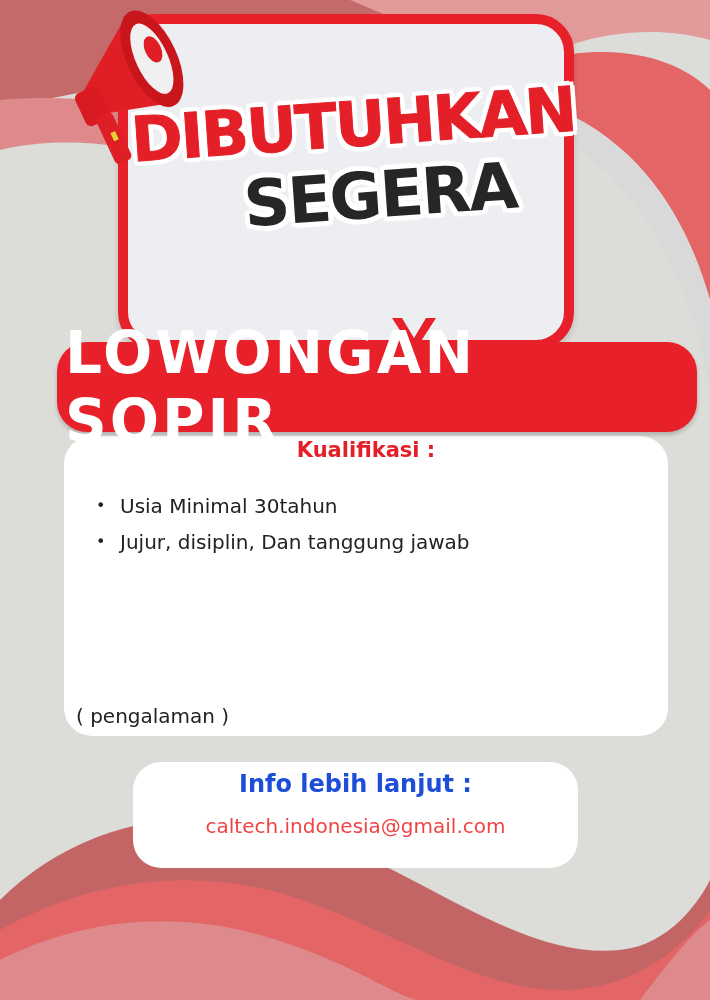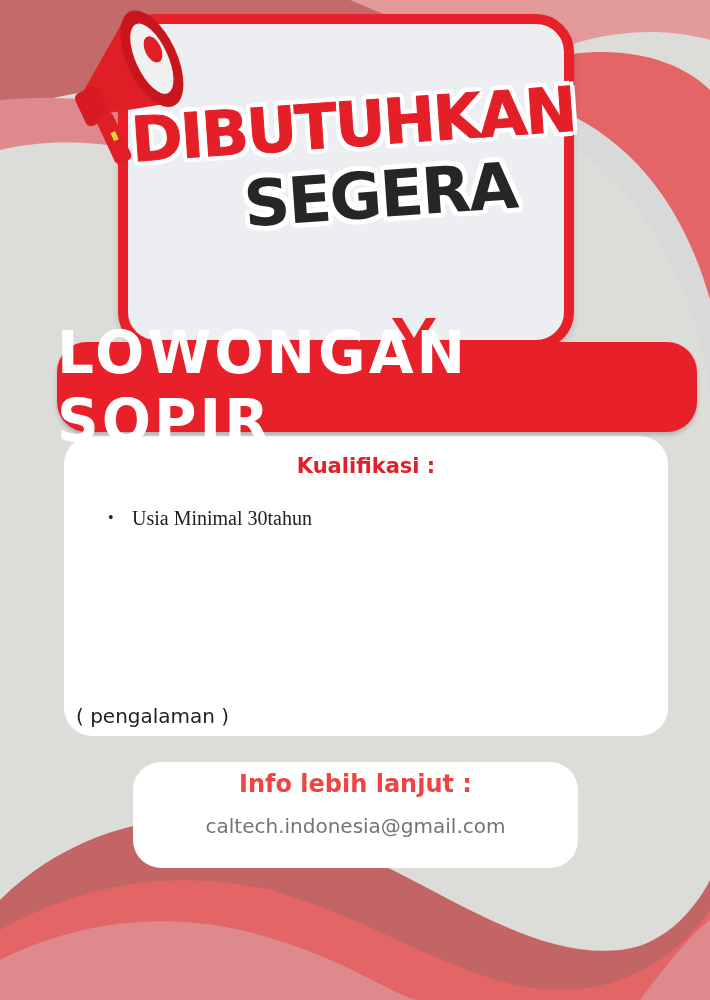--- a/index.html
+++ b/index.html
@@ -5,30 +5,30 @@
   html,body{margin:0;padding:0;}
   body{width:710px;height:1000px;position:relative;overflow:hidden;background:#dcdcd8;font-family:"DejaVu Sans","Liberation Sans",sans-serif;}
   .bg{position:absolute;left:0;top:0;width:710px;height:1000px;}
   .bubble{position:absolute;left:118px;top:14px;width:436px;height:316px;background:#eceef2;border:10px solid #e8202a;border-radius:38px;box-shadow:0 4px 6px rgba(0,0,0,0.15);}
   .bubble-tail{position:absolute;left:392px;top:318px;width:0;height:0;border-left:22px solid transparent;border-right:22px solid transparent;border-top:34px solid #e8202a;}
   .bubble-tail-inner{position:absolute;left:402px;top:318px;width:0;height:0;border-left:12px solid transparent;border-right:12px solid transparent;border-top:20px solid #eceef2;}
   .headline1{position:absolute;left:118px;top:88px;width:470px;text-align:center;font-family:"DejaVu Sans","Liberation Sans",sans-serif;font-weight:bold;font-size:62px;letter-spacing:-2px;color:#e41f28;transform:rotate(-4deg);-webkit-text-stroke:1px #e41f28;text-shadow:-4px -4px 0 #fff,4px -4px 0 #fff,-4px 4px 0 #fff,4px 4px 0 #fff,0 5px 0 #fff,0 -5px 0 #fff,5px 0 0 #fff,-5px 0 0 #fff;}
   .headline2{position:absolute;left:210px;top:158px;width:340px;text-align:center;font-family:"DejaVu Sans","Liberation Sans",sans-serif;font-weight:bold;font-size:64px;letter-spacing:-2px;color:#262626;transform:rotate(-4deg);text-shadow:-4px -4px 0 #fff,4px -4px 0 #fff,-4px 4px 0 #fff,4px 4px 0 #fff,0 5px 0 #fff,0 -5px 0 #fff,5px 0 0 #fff,-5px 0 0 #fff;}
   .megaphone{position:absolute;left:56px;top:0px;width:150px;height:170px;}
   .banner{position:absolute;left:57px;top:342px;width:640px;height:90px;background:#e8202a;border-radius:30px;display:flex;align-items:center;justify-content:center;box-shadow:0 3px 4px rgba(0,0,0,0.2);z-index:3;}
-  .banner-text{font-family:"DejaVu Sans","Liberation Sans",sans-serif;font-weight:bold;font-size:58px;color:#fff;letter-spacing:3px;}
+  .banner-text{font-family:"DejaVu Sans","Liberation Sans",sans-serif;font-weight:bold;font-size:58px;color:#fff;letter-spacing:3px;margin-left:8px;}
   .qual-card{position:absolute;left:64px;top:436px;width:604px;height:300px;background:#fff;border-radius:28px;z-index:2;}
-  .qual-title{position:absolute;left:0;top:18px;width:604px;text-align:center;color:#e41f28;font-weight:bold;font-size:21px;}
-  .qual-list{position:absolute;left:24px;top:48px;margin:16px;padding:0;list-style:none;font-family:Liberation Serif, serif;}
+  .qual-title{position:absolute;left:0;top:2px;width:604px;text-align:center;color:#e41f28;font-weight:bold;font-size:21px;}
+  .qual-list{position:absolute;left:24px;top:48px;margin:4px;padding:0;list-style:none;}
   .qual-item{position:relative;padding-left:28px;font-size:20px;color:#222;line-height:36px;width:470px;}
   .qual-item::before{content:"•";position:absolute;left:4px;top:0;font-size:16px;}
   .qual-note{position:absolute;left:12px;top:268px;font-size:20px;color:#222;}
   .info-card{position:absolute;left:133px;top:762px;width:445px;height:106px;background:#fff;border-radius:28px;z-index:2;}
-  .info-title{position:absolute;left:0;top:8px;width:445px;text-align:center;font-weight:bold;font-size:24px;color:#ef4444;}
-  .info-email{position:absolute;left:0;top:52px;width:445px;text-align:center;font-size:20px;color:#737373;}
+  .info-title{position:absolute;left:0;top:8px;width:445px;text-align:center;font-weight:bold;font-size:24px;color:#1d4ed8;}
+  .info-email{position:absolute;left:0;top:52px;width:445px;text-align:center;font-size:20px;color:#ef4444;}
 </style>
 </head>
 <body>
 
 <svg class="bg" viewBox="0 0 710 1000" preserveAspectRatio="none">
   <rect x="0" y="0" width="710" height="1000" fill="#dcdcd8"></rect>
 
   <path d="M0 0 H430 C360 30 260 60 150 80 C90 90 40 100 0 110 Z" fill="#c46a6a"></path>
   <path d="M350 0 H710 V40 C640 20 560 40 520 70 C480 50 420 30 350 0 Z" fill="#e39a9b"></path>
   <path d="M540 60 C620 40 680 60 710 90 V300 C690 230 650 150 560 110 Z" fill="#e36566"></path>
@@ -61,20 +61,21 @@
 <div class="headline2">SEGERA</div>
 
 <div class="banner">
   <span class="banner-text">LOWONGAN SOPIR</span>
 </div>
 
 <div class="qual-card">
   <div class="qual-title">Kualifikasi :</div>
   <ul class="qual-list">
     <li class="qual-item">Usia Minimal 30tahun</li>
+    <li class="qual-item">Jujur, disiplin, Dan tanggung jawab</li>
   </ul>
   <div class="qual-note">( pengalaman )</div>
 </div>
 
 <div class="info-card">
   <div class="info-title">Info lebih lanjut :</div>
   <div class="info-email">caltech.indonesia@gmail.com</div>
 </div>
 
 </body></html>

